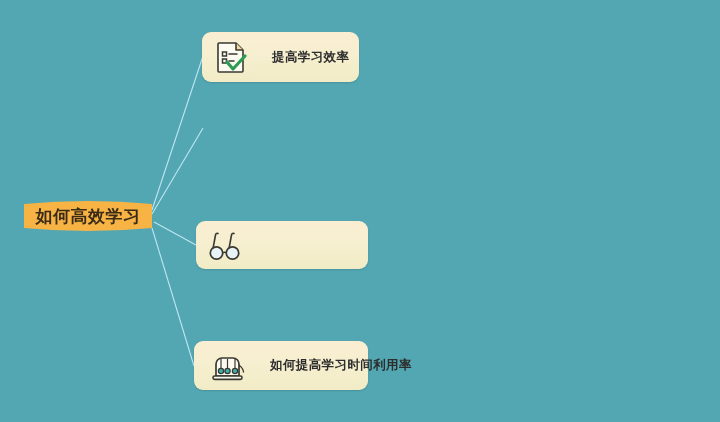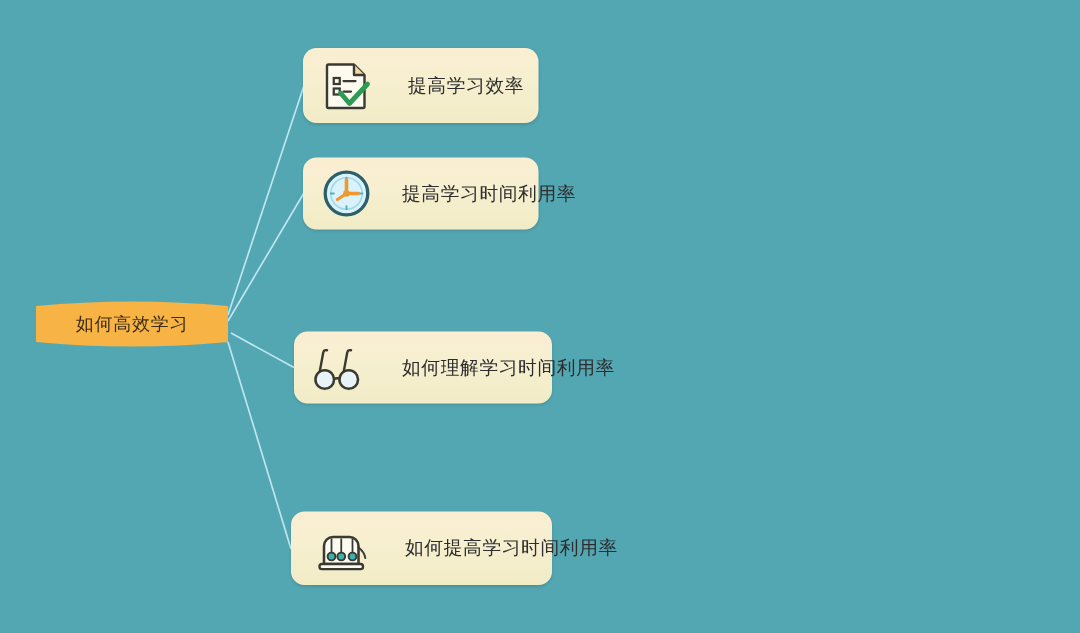--- a/index.html
+++ b/index.html
@@ -5,27 +5,27 @@
   html,body{margin:0;padding:0;}
   body{width:720px;height:422px;overflow:hidden;background:#53a7b2;
        font-family:"Liberation Sans",sans-serif;position:relative;}
   #stage{position:absolute;left:0;top:0;width:720px;height:422px;}
   svg.lines{position:absolute;left:0;top:0;width:720px;height:422px;pointer-events:none;}
 
   
   .root{position:absolute;left:22px;top:198px;width:132px;height:36px;}
   .root .rlabel{position:absolute;left:0;top:0;width:132px;height:36px;
        display:flex;align-items:center;justify-content:center;
-       font-size:12px;font-weight:normal;color:#3a2c16;letter-spacing:.5px;}
+       font-size:17px;font-weight:bold;color:#3a2c16;letter-spacing:.5px;}
 
   
   .b1{position:absolute;box-sizing:border-box;border-radius:9px;
       background:linear-gradient(180deg,#fbeed2 0%,#f6efd0 45%,#f1ecc6 100%);
       box-shadow:0 1px 2px rgba(0,0,0,.12);display:flex;align-items:center;}
-  .b1 .lab{font-size:12.5px;font-weight:normal;color:#2d2d2d;letter-spacing:.4px;white-space:nowrap;}
+  .b1 .lab{font-size:12.5px;font-weight:bold;color:#2d2d2d;letter-spacing:.4px;white-space:nowrap;}
   .b1 .ico{display:flex;align-items:center;justify-content:center;}
 </style>
 </head>
 <body>
 
 <div id="stage">
 
   <svg class="lines" viewBox="0 0 720 422">
     <g fill="none" stroke="#bfe6f2" stroke-width="1.1">
       <path d="M152 210 L203 56"></path>
@@ -49,53 +49,34 @@
         <path d="M22 4 v7 h7" fill="#f6d9a0" stroke="#3a3a32" stroke-width="1.6" stroke-linejoin="round"></path>
         <rect x="8.5" y="13" width="4" height="4" fill="none" stroke="#3a3a32" stroke-width="1.5"></rect>
         <rect x="8.5" y="20" width="4" height="4" fill="none" stroke="#3a3a32" stroke-width="1.5"></rect>
         <path d="M15 15 h8 M15 22 h5" stroke="#3a3a32" stroke-width="1.5" stroke-linecap="round"></path>
         <path d="M13 23 l6 7 l12 -13" fill="none" stroke="#2e9b54" stroke-width="3.2" stroke-linecap="round" stroke-linejoin="round"></path>
       </svg>
     </span>
     <span class="lab" style="margin-left:22px">提高学习效率</span>
   </div>
 
-  <div class="b1" style="left:202px;top:105px;width:157px;height:48px;padding-left:12px">
-    <span class="ico">
-      <svg width="34" height="34" viewBox="0 0 34 34">
-        <circle cx="17" cy="17" r="14.2" fill="#d9f2fb" stroke="#2b5f6b" stroke-width="2.2"></circle>
-        <circle cx="17" cy="17" r="10.5" fill="none" stroke="#9fd8e8" stroke-width="1"></circle>
-        <g stroke="#5aa9c4" stroke-width="1.3" stroke-linecap="round">
-          <path d="M17 6.5 v2"></path>
-            <path d="M17 25.5 v2"></path>
-          <path d="M6.5 17 h2"></path>
-            <path d="M25.5 17 h2"></path>
-        </g>
-        <path d="M17 8 L17 17 L25 17" stroke="#f0992e" stroke-width="2.4" fill="none" stroke-linecap="round"></path>
-        <path d="M17 17 L11 21" stroke="#f0992e" stroke-width="2.2" fill="none" stroke-linecap="round"></path>
-        <circle cx="17" cy="17" r="2.2" fill="#f0992e"></circle>
-      </svg>
-    </span>
-    <span class="lab" style="margin-left:20px">提高学习时间利用率</span>
-  </div>
 
   <div class="b1" style="left:196px;top:221px;width:172px;height:48px;padding-left:10px">
     <span class="ico">
       <svg width="40" height="34" viewBox="0 0 40 34">
         <g fill="none" stroke="#3a3a32" stroke-width="1.6" stroke-linecap="round">
           <path d="M6 26 L9.5 7 Q10 5 12 5.5"></path>
           <path d="M22 26 L25.5 7 Q26 5 28 5.5"></path>
           <path d="M16 25 q3 -1.6 6 0"></path>
           <path d="M28.5 24.5 h3.5"></path>
         </g>
         <circle cx="10.5" cy="25" r="6.2" fill="#e8f3f7" stroke="#3a3a32" stroke-width="1.7"></circle>
         <circle cx="26.5" cy="25" r="6.2" fill="#e8f3f7" stroke="#3a3a32" stroke-width="1.7"></circle>
       </svg>
     </span>
-    <span class="lab" style="margin-left:22px">如何理解学习时间利用率</span>
   </div>
 
   <div class="b1" style="left:194px;top:341px;width:174px;height:49px;padding-left:14px">
     <span class="ico">
       <svg width="40" height="36" viewBox="0 0 40 36">
         <path d="M8 28 v-12 a6 6 0 0 1 6 -6 h11 a6 6 0 0 1 6 6 v12 z" fill="#fdfbf0" stroke="#3a3a32" stroke-width="1.7" stroke-linejoin="round"></path>
         <rect x="5" y="28" width="29" height="3.4" rx="1.6" fill="#fdfbf0" stroke="#3a3a32" stroke-width="1.6"></rect>
         <g stroke="#3a3a32" stroke-width="1.2">
           <path d="M13 11 v10"></path>
             <path d="M19.5 11 v10"></path>

